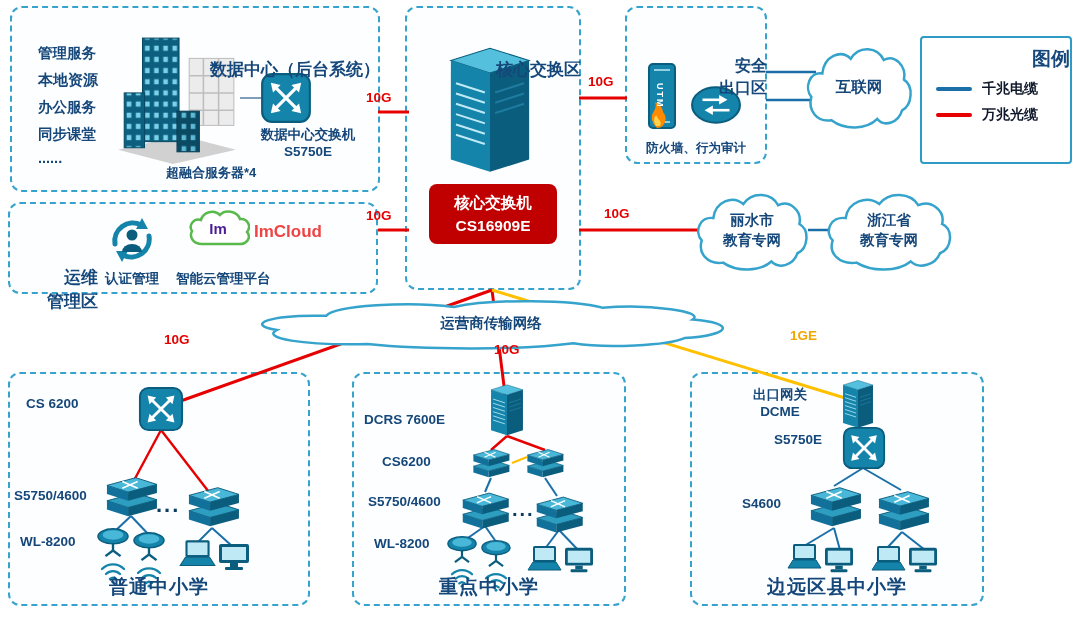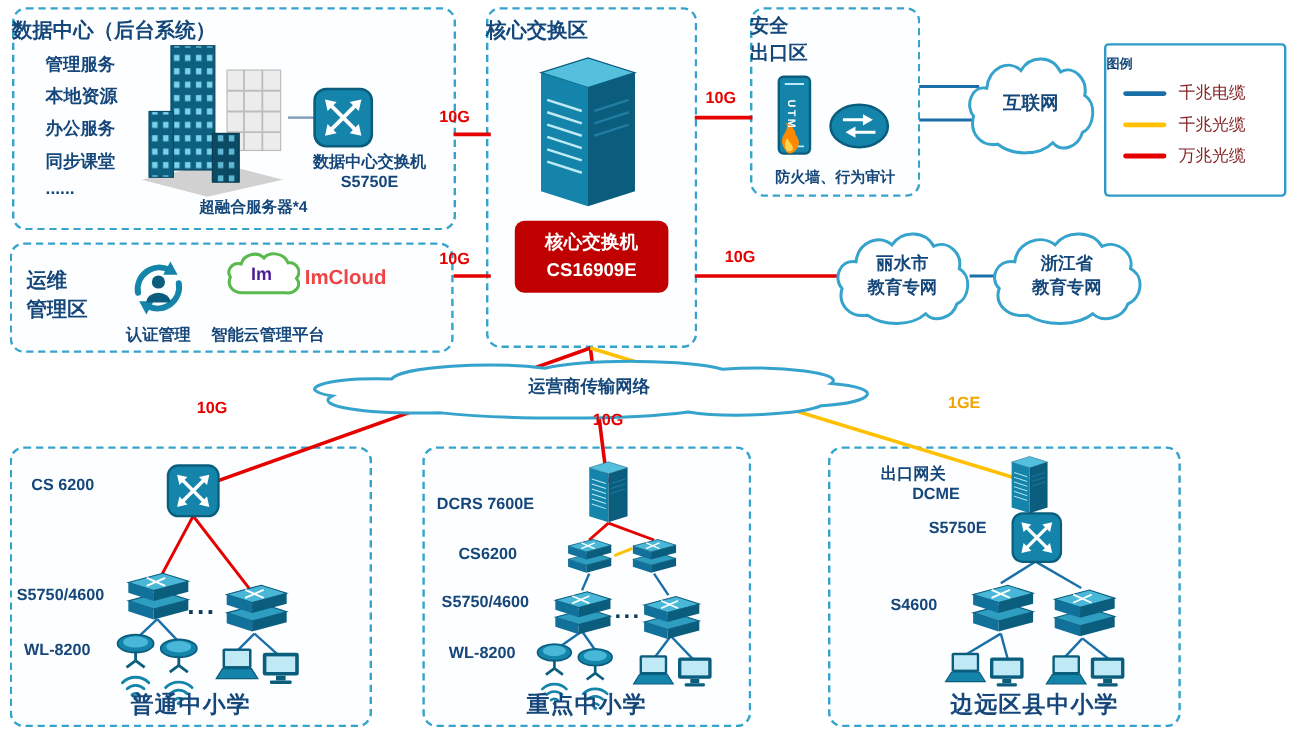--- a/index.html
+++ b/index.html
@@ -24,44 +24,44 @@
     position:absolute; inset:0; z-index:5;
     display:flex; flex-direction:column; align-items:center; justify-content:center;
     color:#15477a; font-weight:bold; font-size:14.5px; line-height:1.35; text-align:center;
   }
   .icon { position:absolute; z-index:5; }
   .lbl {
     position:absolute; z-index:6;
     color:#15477a; font-weight:bold; font-size:13.5px; white-space:nowrap;
   }
   .zone-title {
-    position:absolute; z-index:6; text-align:left;
-    color:#15477a; font-weight:bold; font-size:17px;
+    position:absolute; z-index:6; text-align:right;
+    color:#15477a; font-weight:bold; font-size:17px;margin-top:44px;
   }
   .school-name {
     position:absolute; z-index:6; text-align:center;
     color:#15477a; font-weight:bold; font-size:19px; letter-spacing:1px;
   }
   .link-lbl { position:absolute; z-index:7; font-weight:bold; font-size:13.5px; white-space:nowrap; }
   .red { color:#e60000; }
   .amber { color:#f0a500; }
   .core-badge {
     position:absolute; left:429px; top:184px; width:128px; height:60px; z-index:6;
     background:#c00000; border-radius:8px;
     display:flex; flex-direction:column; align-items:center; justify-content:center;
     color:#ffffff; font-weight:bold; font-size:15.5px; line-height:1.5; text-align:center;
   }
   .legend {
     position:absolute; left:920px; top:36px; width:152px; height:128px; z-index:6;
     border:2px solid #2e9bc6; border-radius:4px; background:#ffffff; padding-top:8px;
   }
-  .legend-title { display:block; text-align:left; color:#15477a; font-weight:bold; font-size:11px; }
+  .legend-title { display:block; text-align:right; color:#15477a; font-weight:bold; font-size:19px; }
   .legend-row { display:flex; align-items:center; gap:10px; padding:8px 12px 0 14px; }
   .legend-line { width:36px; height:4px; border-radius:2px; flex:0 0 auto; }
-  .legend-label { color:#7f1d1d; font-weight:normal; font-size:14px; }
+  .legend-label { color:#0f172a; font-weight:bold; font-size:14px; }
   .ellipsis { position:absolute; z-index:6; color:#0b3c5d; font-weight:bold; font-size:22px; letter-spacing:2px; }
   .utm-text {
     position:absolute; left:655px; top:74px; width:16px; height:44px; z-index:6;
     writing-mode:vertical-lr; text-align:center;
     color:#ffffff; font-weight:bold; font-size:9px; letter-spacing:2px;
   }
   .im-logo {
     position:absolute; left:198px; top:220px; width:40px; z-index:6;
     text-align:center; color:#4c1d95; font-weight:bold; font-size:15px;
   }
@@ -342,24 +342,20 @@
   <span class="lbl" style="left:176px;top:270px;width:164px;text-align:left">智能云管理平台</span>
 </div>
 
 <div class="legend">
   <span class="legend-title">图例</span>
   <div class="legend-row">
     <span class="legend-line" style="background: rgb(26, 111, 168);"></span>
     <span class="legend-label">千兆电缆</span>
   </div>
   <div class="legend-row">
-    <span class="legend-line" style="background: rgb(255, 192, 0);"></span>
-    <span class="legend-label">千兆光缆</span>
-  </div>
-  <div class="legend-row">
     <span class="legend-line" style="background: rgb(230, 0, 0);"></span>
     <span class="legend-label">万兆光缆</span>
   </div>
 </div>
 
 <span class="link-lbl red" style="left:366px;top:90px">10G</span>
 <span class="link-lbl red" style="left:588px;top:74px">10G</span>
 <span class="link-lbl red" style="left:366px;top:208px">10G</span>
 <span class="link-lbl red" style="left:604px;top:206px">10G</span>
 <span class="link-lbl red" style="left:164px;top:332px">10G</span>
@@ -437,21 +433,21 @@
   <svg class="icon" style="left:524px;top:544px;width:40px;height:30px">
       <use href="#sym-laptop"></use>
     </svg>
   <svg class="icon" style="left:562px;top:546px;width:34px;height:28px">
       <use href="#sym-monitor"></use>
     </svg>
   <div class="school-name" style="left:352px;top:574px;width:274px">重点中小学</div>
 </div>
 
 <div>
-  <span class="lbl" style="left:734px;top:386px;width:92px;text-align:left">出口网关</span>
+  <span class="lbl" style="left:734px;top:386px;width:92px;text-align:center">出口网关</span>
   <span class="lbl" style="left:734px;top:404px;width:92px;text-align:center">DCME</span>
   <svg class="icon" style="left:836px;top:378px;width:44px;height:52px">
       <use href="#sym-core"></use>
     </svg>
   <span class="lbl" style="left:774px;top:432px">S5750E</span>
   <svg class="icon" style="left:842px;top:426px;width:44px;height:44px">
       <use href="#sym-flat-switch"></use>
     </svg>
   <span class="lbl" style="left:742px;top:496px">S4600</span>
   <svg class="icon" style="left:804px;top:480px;width:60px;height:50px">
@@ -465,14 +461,14 @@
     </svg>
   <svg class="icon" style="left:822px;top:546px;width:34px;height:28px">
       <use href="#sym-monitor"></use>
     </svg>
   <svg class="icon" style="left:868px;top:544px;width:40px;height:30px">
       <use href="#sym-laptop"></use>
     </svg>
   <svg class="icon" style="left:906px;top:546px;width:34px;height:28px">
       <use href="#sym-monitor"></use>
     </svg>
-  <div class="school-name" style="left:715px;top:574px;width:294px">边远区县中小学</div>
+  <div class="school-name" style="left:690px;top:574px;width:294px">边远区县中小学</div>
 </div>
 
 </body></html>

